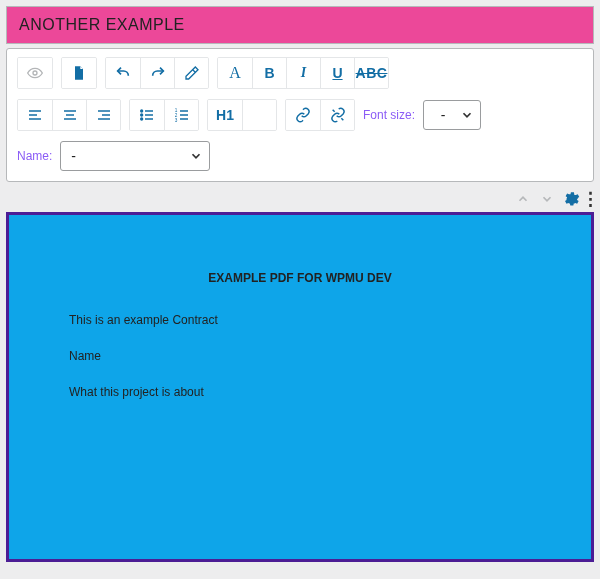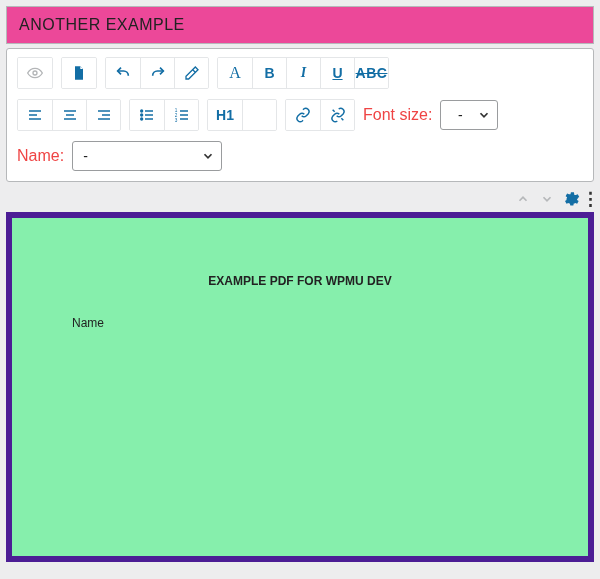--- a/index.html
+++ b/index.html
@@ -50,21 +50,21 @@
     display: flex;
     align-items: center;
     justify-content: center;
     background: #fff;
     cursor: pointer;
     color: #136ea5;
   }
   .tbtn + .tbtn { border-left: 1px solid #e4e6e8; }
   .tbtn svg { width: 16px; height: 16px; }
   .tbtn .txt { font-size: 14px; font-weight: 600; }
-  .lbl { font-size: 16px; color: #ef4444; }
+  .lbl { font-size: 12px; color: #8b5cf6; }
   .sel {
     display: flex;
     align-items: center;
     border: 1px solid #9a9c9e;
     border-radius: 3px;
     height: 30px;
     background: #fff;
     padding: 0 6px 0 10px;
     cursor: pointer;
   }
@@ -79,22 +79,22 @@
     height:30px;
     padding: 6px 4px 2px 0;
     color:#8a8b8c;
   }
   .doc-controls .ctrl { width:18px; height:18px; display:flex; align-items:center; justify-content:center; cursor:pointer; }
   .doc-controls .ctrl.up svg, .doc-controls .ctrl.down svg { color:#b6b8ba; width:14px; height:14px; }
   .doc-controls .ctrl.gear svg { color:#136ea5; width:18px; height:18px; }
   .doc-controls .ctrl.dots { color:#333; font-weight:bold; width:10px; overflow:hidden; font-size:18px; line-height:18px; letter-spacing:1px;}
   .doc {
     margin: 0 6px 0 6px;
-    background: #86efac;
-    border: 6px solid #4c1d95;
+    background: #0ea5e9;
+    border: 3px solid #4c1d95;
     min-height: 350px;
     padding: 56px 60px 40px 60px;
   }
   .doc-title { font-size: 12px; font-weight: 700; text-align: center; margin-bottom: 28px; }
   .doc-line { font-size: 12px; color: #222; margin-bottom: 22px; }
 </style>
 </head>
 <body>
 
 <div class="title-wrap">
@@ -273,14 +273,16 @@
   <div class="ctrl gear">
     <svg viewBox="0 0 24 24" fill="currentColor">
         <path d="M12 8a4 4 0 100 8 4 4 0 000-8zm9 4a7 7 0 00-.1-1.2l2.1-1.6-2-3.4-2.5 1a7 7 0 00-2-.1L15.9 3h-4l-.6 2.7a7 7 0 00-2 .1l-2.5-1-2 3.4 2.1 1.6A7 7 0 006 12c0 .4 0 .8.1 1.2l-2.1 1.6 2 3.4 2.5-1c.6.4 1.3.7 2 .9l.6 2.7h4l.6-2.7c.7-.2 1.4-.5 2-.9l2.5 1 2-3.4-2.1-1.6c.1-.4.1-.8.1-1.2z"></path>
       </svg>
   </div>
   <div class="ctrl dots">⋮</div>
 </div>
 
 <div class="doc">
   <div class="doc-title">EXAMPLE PDF FOR WPMU DEV</div>
+  <div class="doc-line">This is an example Contract</div>
   <div class="doc-line">Name</div>
+  <div class="doc-line">What this project is about</div>
 </div>
 
 </body></html>

